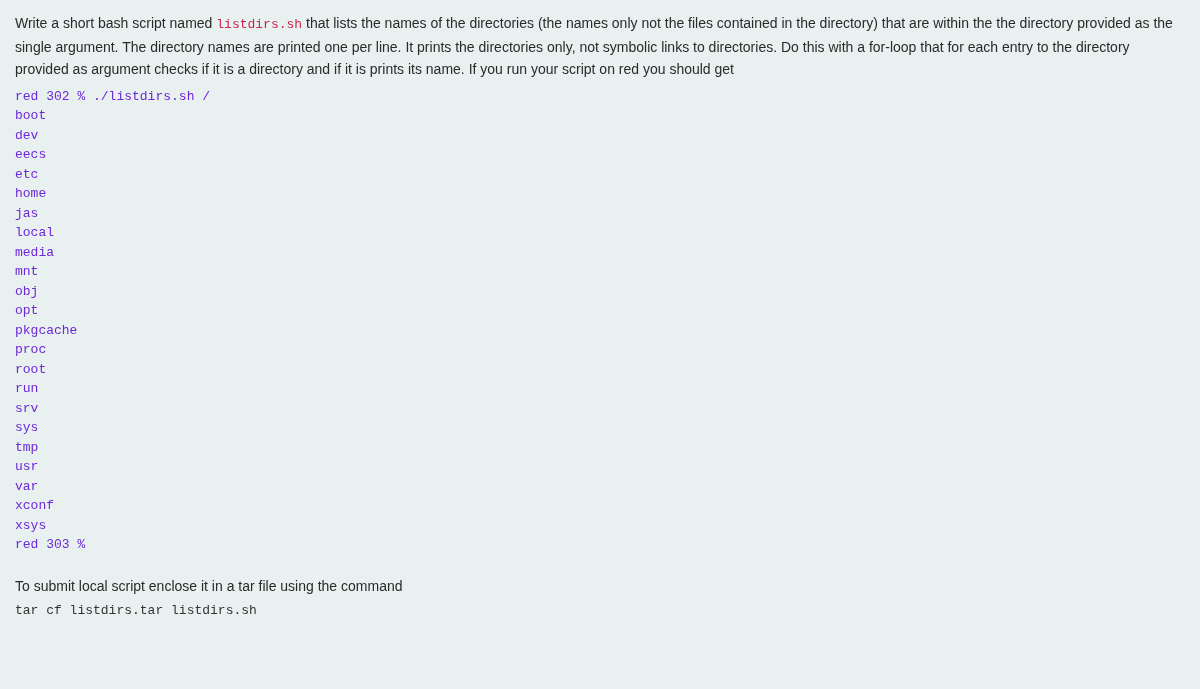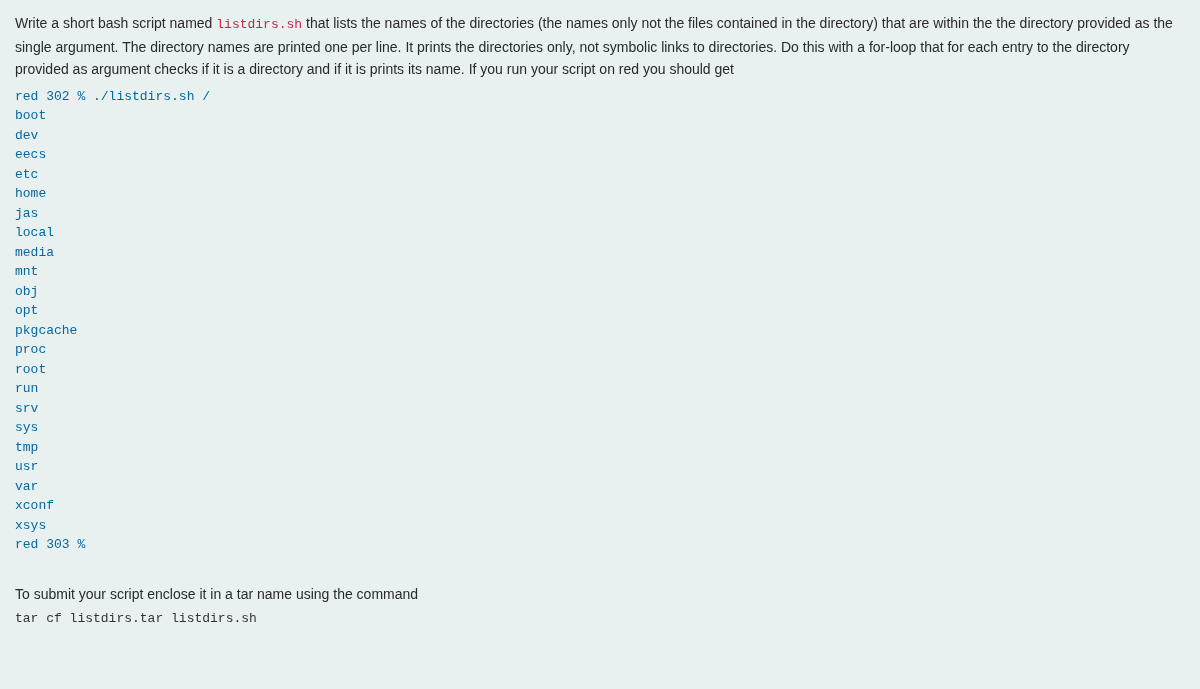--- a/index.html
+++ b/index.html
@@ -25,22 +25,22 @@
       font-family: "Courier New", Courier, monospace;
       color: #c7254e;
       font-size: 13px;
       margin-top: 16px;
     }
     .code-block {
       font-family: "Courier New", Courier, monospace;
       font-size: 13px;
       line-height: 1.5;
       white-space: pre;
-      color: #0369a1;
-      margin-bottom: 28px;
+      color: #6d28d9;
+      margin-bottom: 20px;
     }
     .submit-instruction {
       line-height: 1.6;
       margin-top: 18px;
       margin-bottom: 6px;
       color: #2a2a2a;
     }
     .tar-command {
       font-family: Liberation Mono, monospace;
       font-size: 13px;
@@ -72,15 +72,15 @@
 run
 srv
 sys
 tmp
 usr
 var
 xconf
 xsys
 red 303 %</div>
 
-<p class="submit-instruction">To submit your script enclose it in a tar name using the command</p>
+<p class="submit-instruction">To submit local script enclose it in a tar file using the command</p>
 
 <div class="tar-command">tar cf listdirs.tar listdirs.sh</div>
 
 </body></html>

